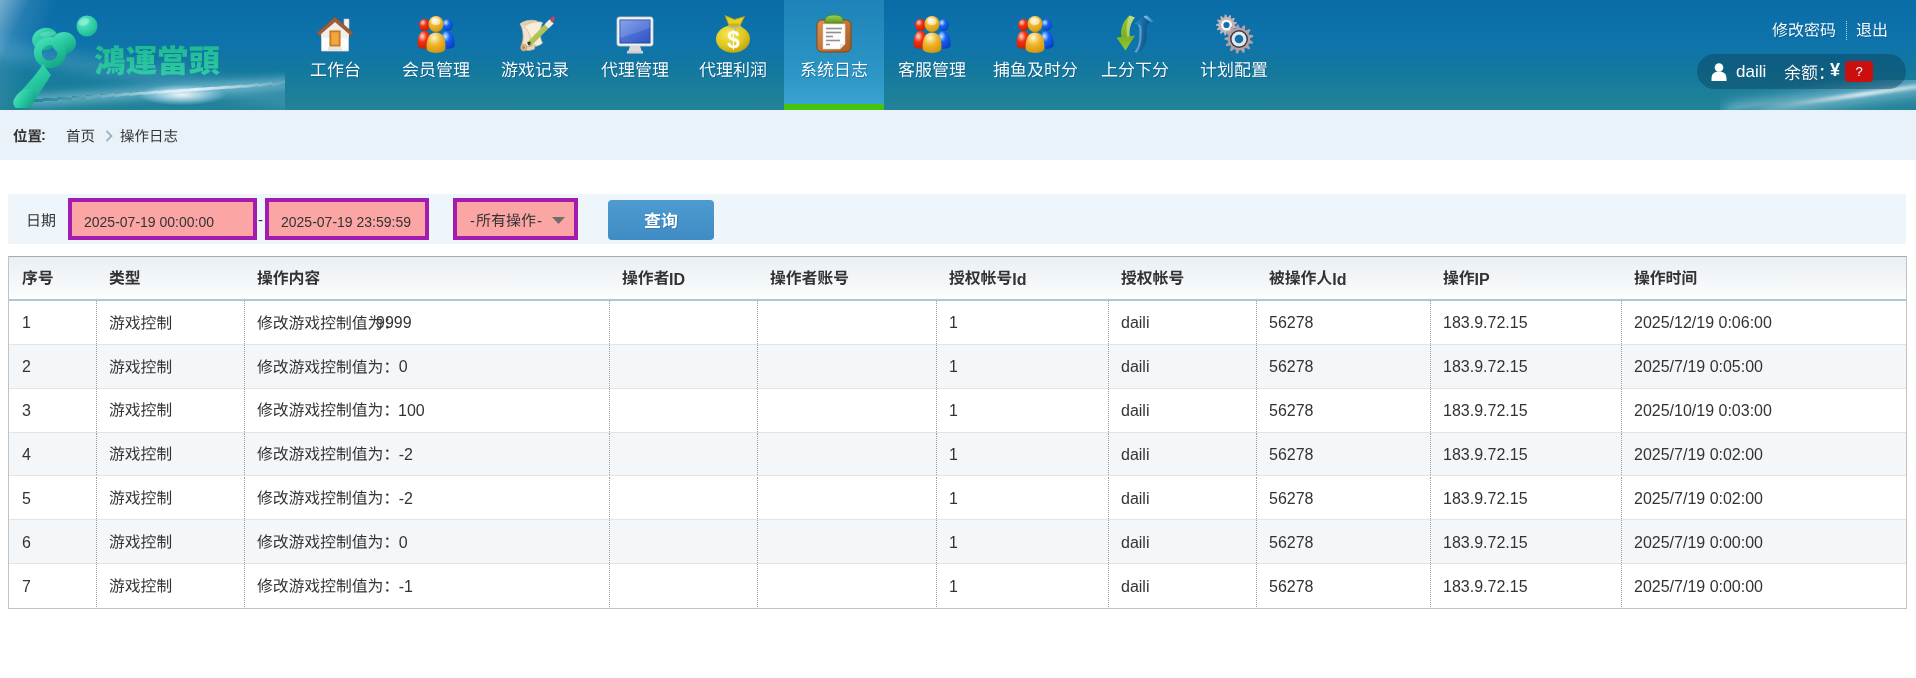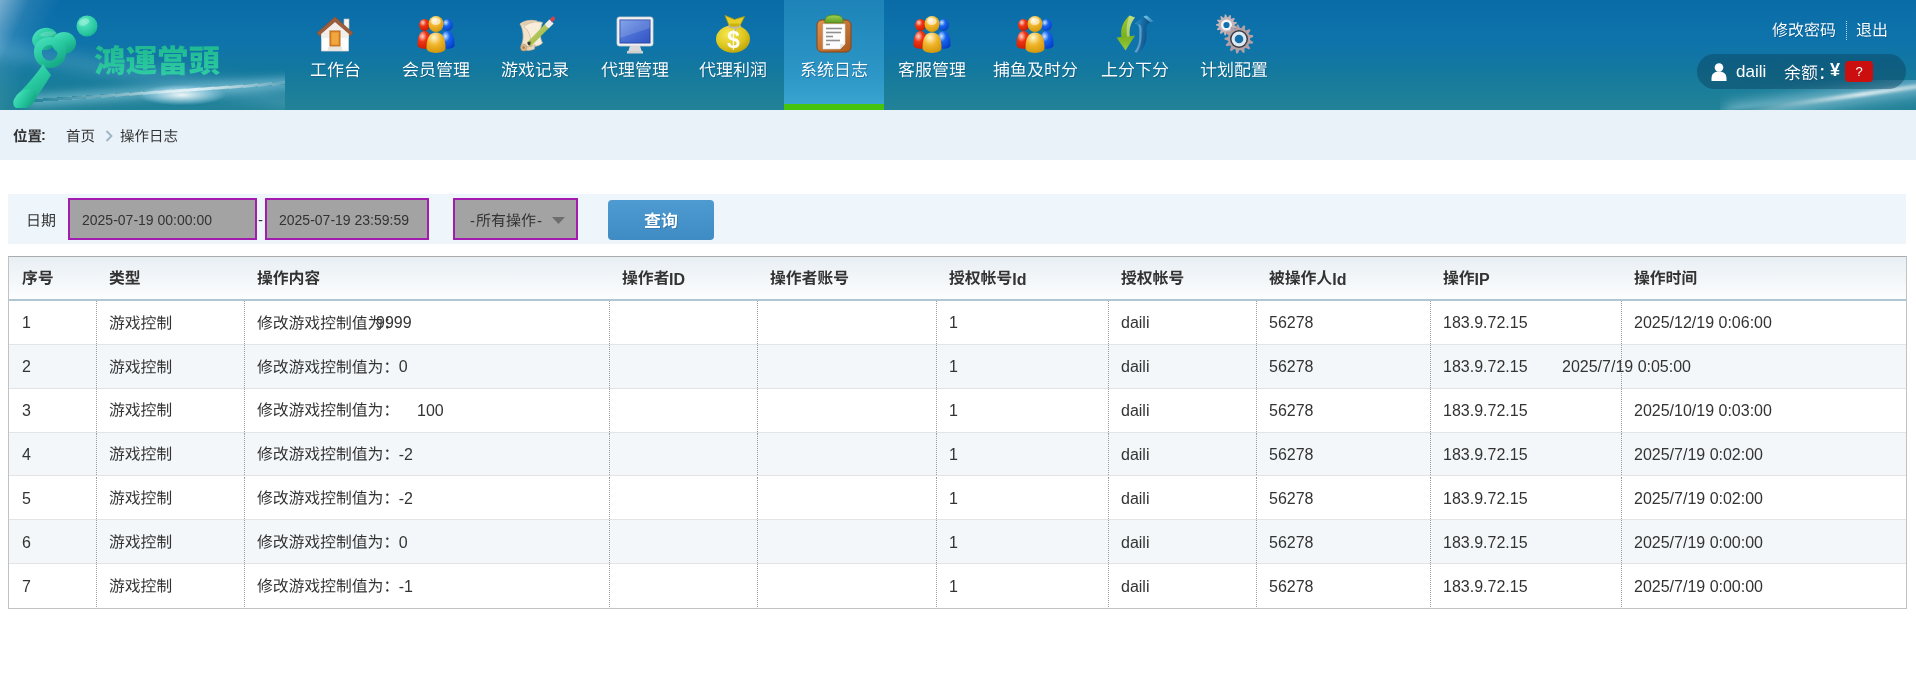--- a/index.html
+++ b/index.html
@@ -5,21 +5,21 @@
 html,body{width:1916px;height:678px;background:#fff;font-family:"Liberation Sans",sans-serif;position:relative;overflow:hidden}
 .abs{position:absolute}
 #hdr{left:0;top:0;width:1916px;height:110px;background:linear-gradient(180deg,#0a6ca7 0%,#0e73ab 38%,#13789f 62%,#1b7e9a 82%,#228297 100%)}
 #logo{left:0;top:0;width:285px;height:110px;overflow:hidden}
 .nav{position:absolute;top:0;width:100px;height:110px;text-align:center}
 .nav svg.ic{position:absolute;top:14px;left:50%;transform:translateX(-50%)}
 #act{position:absolute;left:784px;top:0;width:100px;height:110px;background:linear-gradient(180deg,#1d83b8,#2d97c7 70%,#3ba7d1 100%)}
 #actbar{position:absolute;left:784px;top:104px;width:100px;height:6px;background:#45c30d}
 #crumb{left:0;top:110px;width:1916px;height:50px;background:#e9f2f9}
 #fpanel{left:8px;top:194px;width:1898px;height:50px;background:#eff6fb}
-.inp{position:absolute;height:40px;line-height:38px;background:#a3a3a3;border:2px solid #a21caf;color:#333;font-size:14px;line-height:38px;padding-left:12px}
+.inp{position:absolute;height:40px;line-height:38px;background:#fca5a5;border:4px solid #a21caf;color:#333;font-size:14px;line-height:38px;padding-left:12px}
 #btn{position:absolute;left:608px;top:200px;width:106px;height:40px;background:linear-gradient(180deg,#4e9bd2,#3f8cc4);border-radius:4px}
 #tbl{left:8px;top:256px;width:1899px;height:353px;border:1px solid #c2c2c2;border-top:1px solid #ababab}
 #thead{position:absolute;left:0;top:0;width:1897px;height:44px;background:linear-gradient(180deg,#e8eff4,#fcfdfe);border-bottom:2px solid #b0c6d2}
 .row{position:absolute;left:0;width:1897px;height:44px;border-bottom:1px solid #e4e4e4}
 .alt{background:#f3f7fa}
 .num{position:absolute;font-size:16px;color:#333;line-height:43px}
 
 </style></head><body>
 <svg width="0" height="0" style="position:absolute">
     <defs>
@@ -491,39 +491,39 @@
     <use href="#t34" fill="#333333" transform="translate(0,16.59) scale(0.01580,-0.01580)"></use>
   </svg>
 <svg style="position:absolute;left:256.5px;top:355.5px;" width="142.2" height="23.6" viewBox="0 0 142.2 23.6">
     <use href="#t35" fill="#333333" transform="translate(0,16.59) scale(0.01580,-0.01580)"></use>
   </svg>
 <div class="num" style="left:398.7px;top:345.2px">0</div>
 <div class="num" style="left:949.0px;top:345.2px">1</div>
 <div class="num" style="left:1121.0px;top:345.2px">daili</div>
 <div class="num" style="left:1269.0px;top:345.2px">56278</div>
 <div class="num" style="left:1443.0px;top:345.2px">183.9.72.15</div>
-<div class="num" style="left:1562px;top:345.2px">2025/7/19 0:05:00</div>
+<div class="num" style="left:1634.0px;top:345.2px">2025/7/19 0:05:00</div>
 <div class="abs row" style="left:9px;top:388.7px;height:43.9px"></div>
 <div class="abs" style="left:95.5px;top:388.7px;height:42.9px;width:0;border-left:1px dotted #9e9e9e"></div>
 <div class="abs" style="left:243.5px;top:388.7px;height:42.9px;width:0;border-left:1px dotted #9e9e9e"></div>
 <div class="abs" style="left:608.7px;top:388.7px;height:42.9px;width:0;border-left:1px dotted #9e9e9e"></div>
 <div class="abs" style="left:757.0px;top:388.7px;height:42.9px;width:0;border-left:1px dotted #9e9e9e"></div>
 <div class="abs" style="left:936.0px;top:388.7px;height:42.9px;width:0;border-left:1px dotted #9e9e9e"></div>
 <div class="abs" style="left:1108.0px;top:388.7px;height:42.9px;width:0;border-left:1px dotted #9e9e9e"></div>
 <div class="abs" style="left:1256.0px;top:388.7px;height:42.9px;width:0;border-left:1px dotted #9e9e9e"></div>
 <div class="abs" style="left:1430.0px;top:388.7px;height:42.9px;width:0;border-left:1px dotted #9e9e9e"></div>
 <div class="abs" style="left:1621.0px;top:388.7px;height:42.9px;width:0;border-left:1px dotted #9e9e9e"></div>
 <div class="num" style="left:22.0px;top:389.1px">3</div>
 <svg style="position:absolute;left:108.5px;top:399.4px;" width="63.2" height="23.6" viewBox="0 0 63.2 23.6">
     <use href="#t34" fill="#333333" transform="translate(0,16.59) scale(0.01580,-0.01580)"></use>
   </svg>
 <svg style="position:absolute;left:256.5px;top:399.4px;" width="142.2" height="23.6" viewBox="0 0 142.2 23.6">
     <use href="#t35" fill="#333333" transform="translate(0,16.59) scale(0.01580,-0.01580)"></use>
   </svg>
-<div class="num" style="left:417px;top:389.1px">100</div>
+<div class="num" style="left:398px;top:389.1px">100</div>
 <div class="num" style="left:949.0px;top:389.1px">1</div>
 <div class="num" style="left:1121.0px;top:389.1px">daili</div>
 <div class="num" style="left:1269.0px;top:389.1px">56278</div>
 <div class="num" style="left:1443.0px;top:389.1px">183.9.72.15</div>
 <div class="num" style="left:1634.0px;top:389.1px">2025/10/19 0:03:00</div>
 <div class="abs row alt" style="left:9px;top:432.6px;height:43.9px"></div>
 <div class="abs" style="left:95.5px;top:432.6px;height:42.9px;width:0;border-left:1px dotted #9e9e9e"></div>
 <div class="abs" style="left:243.5px;top:432.6px;height:42.9px;width:0;border-left:1px dotted #9e9e9e"></div>
 <div class="abs" style="left:608.7px;top:432.6px;height:42.9px;width:0;border-left:1px dotted #9e9e9e"></div>
 <div class="abs" style="left:757.0px;top:432.6px;height:42.9px;width:0;border-left:1px dotted #9e9e9e"></div>

